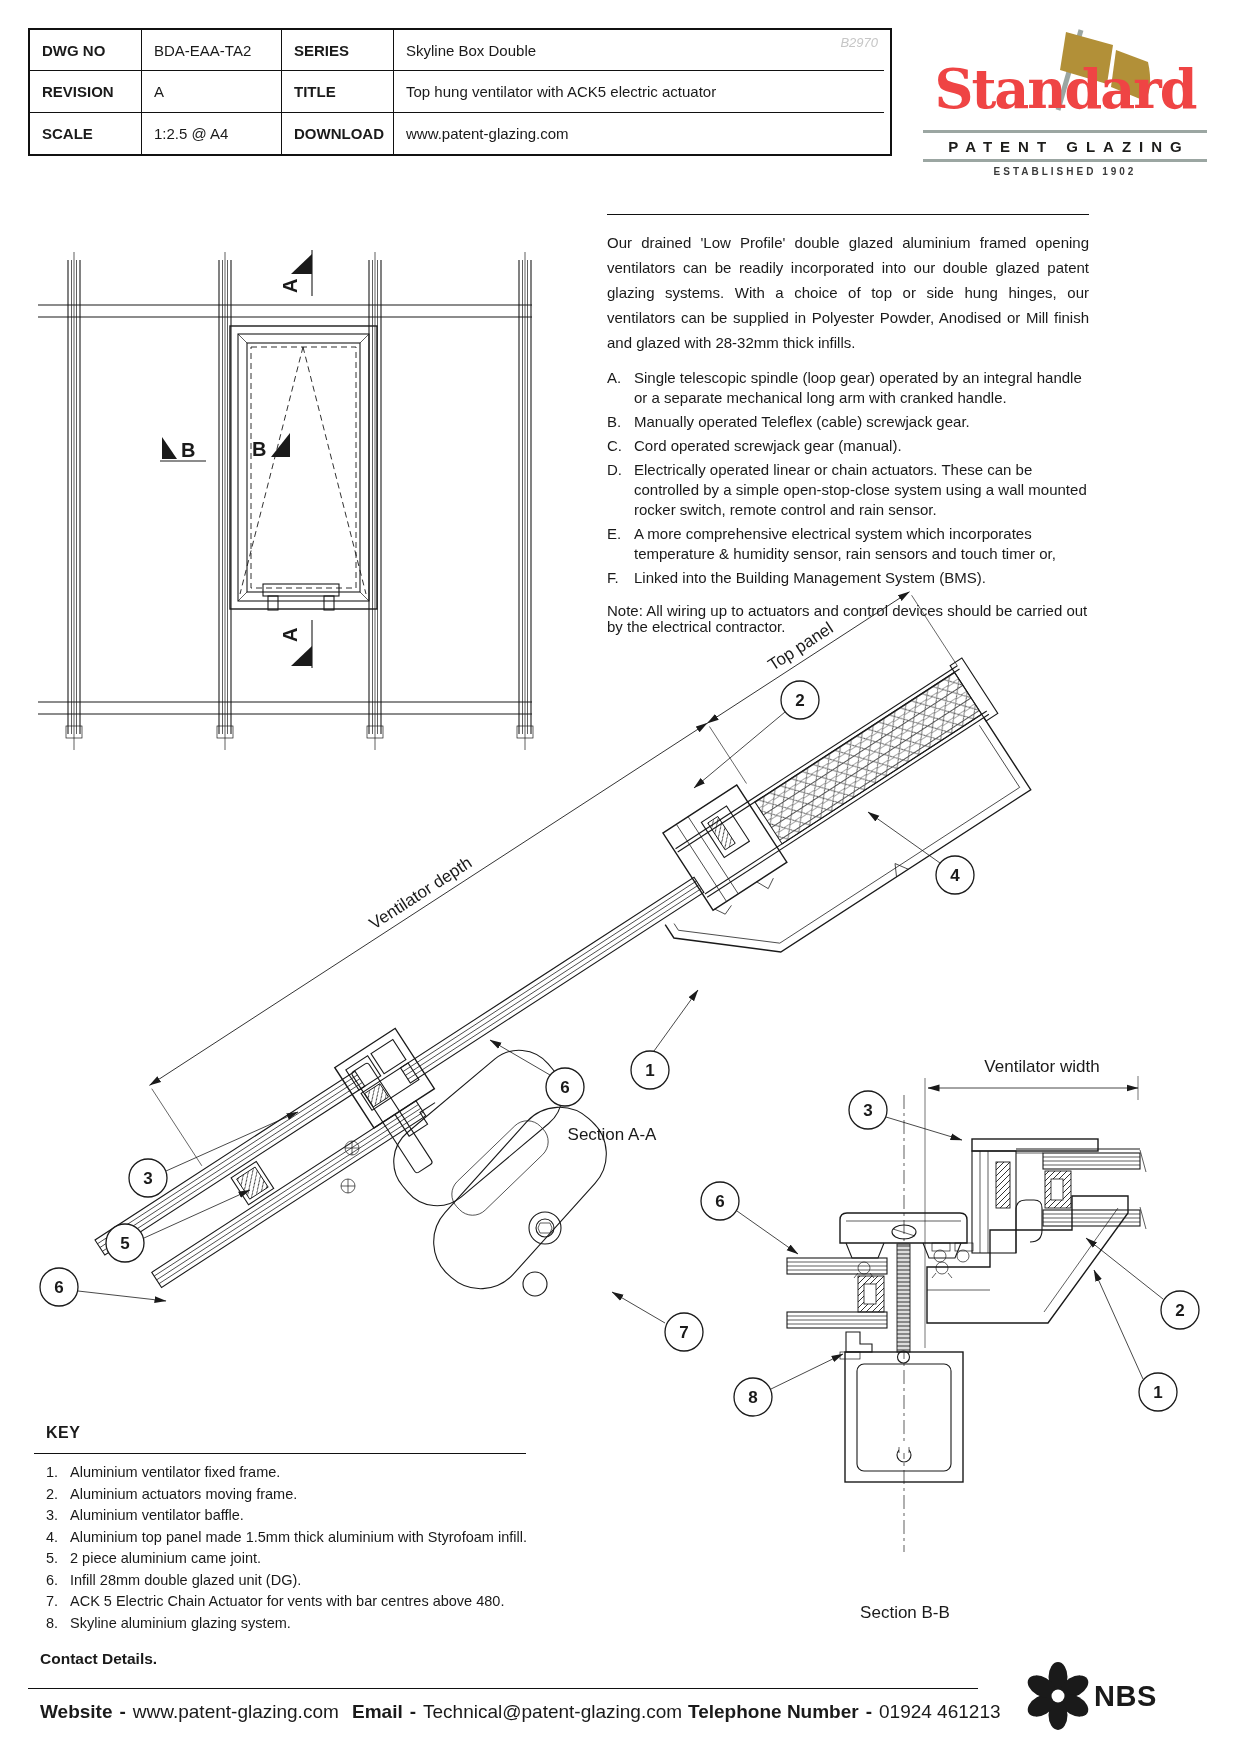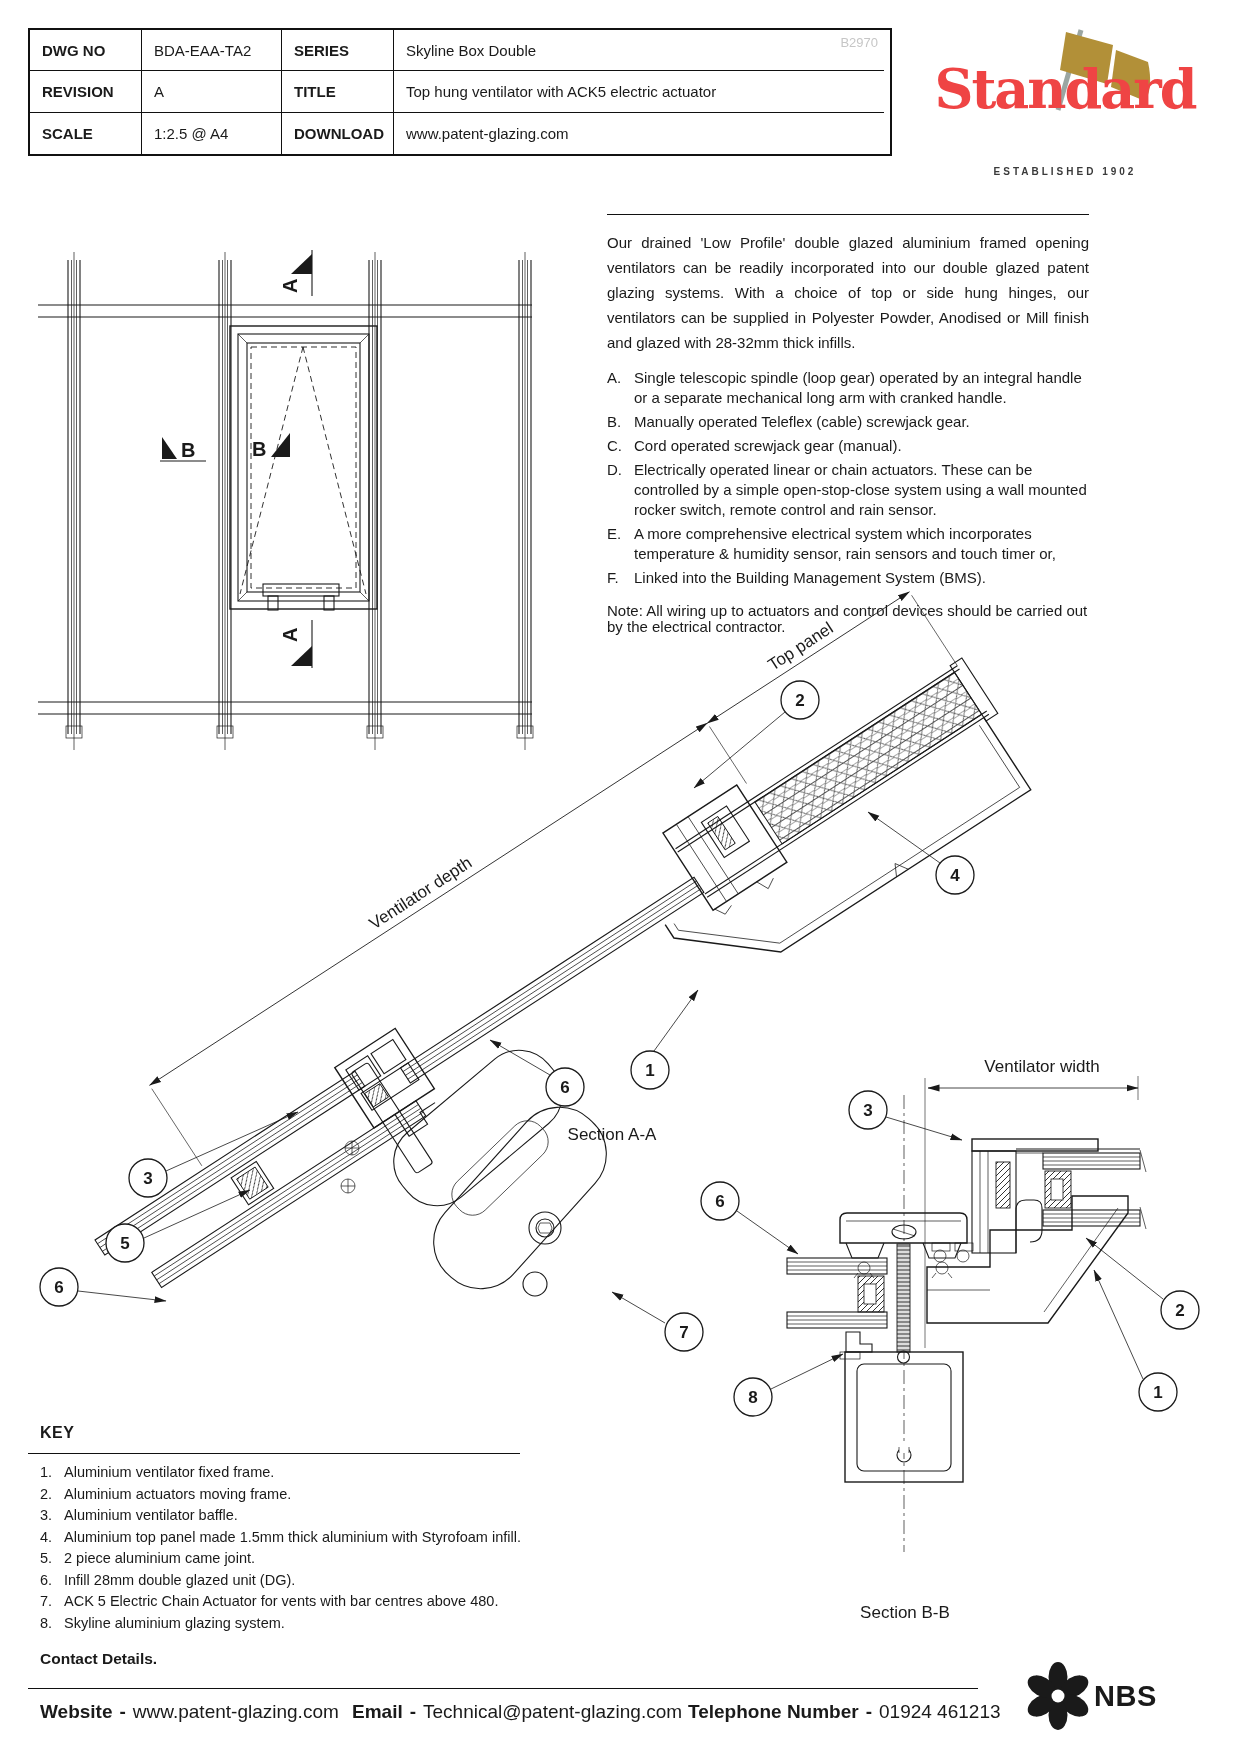--- a/index.html
+++ b/index.html
@@ -5,21 +5,21 @@
   html,body{margin:0;padding:0;background:#fff;}
   body{width:1240px;height:1754px;position:relative;font-family:"Liberation Sans",sans-serif;color:#1a1a1a;}
   
   .tblock{position:absolute;left:28px;top:28px;width:860px;height:124px;border:2.5px solid #111;
           display:grid;grid-template-columns:112px 140px 112px 490px;grid-template-rows:1fr 1fr 1fr;}
   .tcell{border-right:1.3px solid #111;border-bottom:1.3px solid #111;display:flex;align-items:center;
          padding-left:12px;font-size:15px;position:relative;white-space:nowrap;overflow:hidden;}
   .tcell.last{border-right:none;}
   .trow3{border-bottom:none;}
   .tlabel{font-weight:bold;}
-  .wm{position:absolute;right:6px;top:5px;font-size:13px;color:#c6c6c6;font-weight:normal;}
+  .wm{position:absolute;right:6px;top:5px;font-size:13px;color:#c6c6c6;font-weight:normal;font-style:italic;}
   
   .logo{position:absolute;left:915px;top:24px;width:300px;height:142px;}
   .logo .name{position:absolute;left:0;right:0;top:38px;text-align:center;
               font-family:"DejaVu Serif",serif;font-weight:bold;font-size:54px;letter-spacing:-2px;color:#ef4444;line-height:1;}
   .logo .tag{position:absolute;left:8px;right:8px;top:106px;text-align:center;font-weight:bold;font-size:15px;
              letter-spacing:8px;color:#1d1d1b;padding:5px 0 4px 8px;border-top:3px solid #9BA6A2;border-bottom:3px solid #9BA6A2;}
   .logo .est{position:absolute;left:0;right:0;top:142px;text-align:center;font-weight:bold;font-size:10px;
              letter-spacing:3px;color:#3a3a3a;}
   .flagsvg{position:absolute;left:0;top:0;width:300px;height:142px;}
   
@@ -27,21 +27,21 @@
   .notes h3{margin:0 0 0 0;font-size:16px;line-height:20px;letter-spacing:.5px;}
   .notes .rule{border-top:1.6px solid #111;margin:10px 0 0 0;}
   .notes p{margin:15px 0 0 0;text-align:justify;}
   .notes p.nj{text-align:left;}
   .mlist{margin-top:13px;}
   .mrow{display:flex;margin-top:4px;line-height:20px;}
   .mlet{width:27px;flex:none;}
   .mtxt{flex:1;text-align:left;}
   .notes .fin{margin-top:15px;line-height:16px;text-align:left;}
   
-  .key{position:absolute;left:40px;top:1424px;width:560px;font-size:14.5px;}
+  .key{position:absolute;left:46px;top:1424px;width:560px;font-size:14.5px;}
   .key h3{margin:0;font-size:16px;letter-spacing:.5px;}
   .key .rule{border-top:1.6px solid #111;margin:11px 0 8px -12px;width:492px;}
   .krow{display:flex;line-height:21.5px;}
   .knum{width:24px;flex:none;}
   
   .ct-head{position:absolute;left:40px;top:1650px;font-size:15.5px;font-weight:bold;}
   .ct-rule{position:absolute;left:28px;top:1688px;width:950px;border-top:1.6px solid #111;}
   .frow{position:absolute;top:1701px;font-size:19px;white-space:nowrap;text-align:center;}
   .fl{font-weight:bold;}
   .sep{margin:0 7px;font-weight:bold;}
@@ -440,20 +440,21 @@
   <div class="tcell last trow3">www.patent-glazing.com</div>
 </div>
 
 <div class="logo">
   <svg class="flagsvg" viewBox="0 0 300 142">
     <line x1="143" y1="86" x2="166" y2="6" stroke="#9BA6A2" stroke-width="5"></line>
     <path d="M151,8 L198,21 L192,60 L145,46 Z" fill="#B29038"></path>
     <path d="M201,26 L233,38 C237,56 235,70 230,77 L196,63 Z" fill="#B29038"></path>
   </svg>
   <div class="name">Standard</div>
+  <div class="tag">PATENT GLAZING</div>
   <div class="est">ESTABLISHED 1902</div>
 </div>
 
 <div class="notes">
   <div class="rule"></div>
   <p>Our drained 'Low Profile' double glazed aluminium framed opening ventilators can be readily incorporated into our double glazed patent glazing systems. With a choice of top or side hung hinges, our ventilators can be supplied in Polyester Powder, Anodised or Mill finish and glazed with 28-32mm thick infills.</p>
   <div class="mlist">
     <div class="mrow">
       <span class="mlet">A.</span>
         <span class="mtxt">Single telescopic spindle (loop gear) operated by an integral handle or a separate mechanical long arm with cranked handle.</span>

